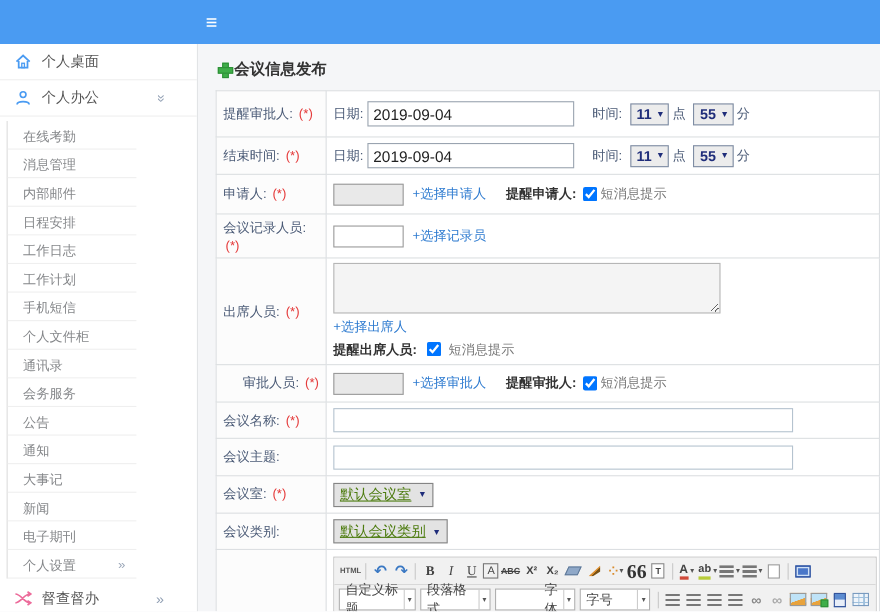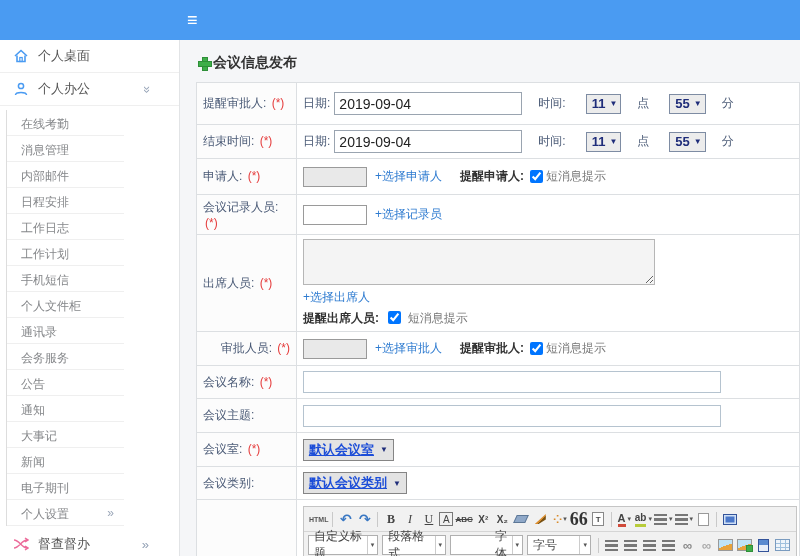--- a/index.html
+++ b/index.html
@@ -36,37 +36,37 @@
 
   
   table.form { border-collapse:collapse; margin-left:16px; width:calc(100% - 16px); background:#fff; table-layout:fixed; }
   table.form td { border:1px solid #dcdfe2; font-size:12px; color:#4a5a76; vertical-align:middle; padding:4px 6px; }
   td.lbl { width:100px; background:#fcfcfc; padding-left:8px; }
   .req { color:#e53c3c; font-style:normal; margin-left:2px; }
   .flabel { color:#4a5a76; margin-right:4px; }
   .inline { display:flex; align-items:center; flex-wrap:wrap; }
 
   input.date { width:188px; height:23px; border:1px solid #9aa4b0; font-size:14px; color:#222; padding:0 4px; font-family:"Liberation Sans","DejaVu Sans",sans-serif; }
-  .tsel { display:inline-flex; align-items:center; border:1px solid #7e8ca3; background:#ececec; height:20px; padding:0 3px 0 5px; margin:0 16px; cursor:pointer; }
+  .tsel { display:inline-flex; align-items:center; border:1px solid #7e8ca3; background:#ececec; height:20px; padding:0 3px 0 5px; margin:0 3px; cursor:pointer; }
   .tsel .tval { color:#1f2d7a; font-size:13px; font-weight:bold; margin-right:4px; }
   .tsel .arr { color:#1f2d7a; font-size:8px; }
 
   input.small { width:64px; height:20px; border:1px solid #9a9a9a; background:#e9e9e9; margin-right:8px; }
   input.small.white { background:#fff; }
   a.pick { color:#2e7bd0; text-decoration:none; font-size:12px; cursor:pointer; }
   .remind { font-weight:bold; color:#333; margin-left:18px; margin-right:6px; }
   .sms { color:#777; margin-left:3px; }
   input[type=checkbox] { width:13px; height:13px; vertical-align:-2px; }
 
   textarea.attend { width:352px; height:46px; background:#f4f4f4; border:1px solid #b6b6b6; resize:both; display:block; }
   .sub-line { margin-top:4px; }
   input.wide { width:418px; height:22px; border:1px solid #b5c3cf; padding:0 4px; }
 
   .room-sel { display:inline-flex; align-items:center; border:1px solid #858585; background:#e3e3e3; height:22px; padding:0 5px; cursor:pointer; }
-  .room-sel .rval { color:#1d4ed8; font-size:13px; font-weight:bold; text-decoration:underline; margin-right:6px; }
+  .room-sel .rval { color:#4d7c0f; font-size:13px; font-weight:normal; text-decoration:underline; margin-right:6px; }
   .room-sel .arr { color:#1f2d7a; font-size:8px; }
 
   
   .editor { width:494px; border:1px solid #c5c5c5; background:#fff; margin:2px 0 0 0; }
   .etoolbar { background:#f1f1f1; border-bottom:1px solid #d5d5d5; padding:3px 4px; display:flex; align-items:center; flex-wrap:nowrap; }
   .ebtn { display:inline-flex; align-items:center; justify-content:center; min-width:17px; height:18px; margin:0 1px; cursor:pointer; color:#444; font-size:12px; }
   .esep { width:1px; height:15px; background:#c9c9c9; margin:0 3px; flex:none; }
   .t-html { font-size:7px; font-weight:bold; color:#555; border-right:none; letter-spacing:0; }
   .t-undo,.t-redo { color:#3a78c3; font-weight:bold; font-size:14px; }
   .t-bold { font-weight:bold; font-family:"Liberation Serif",serif; }

